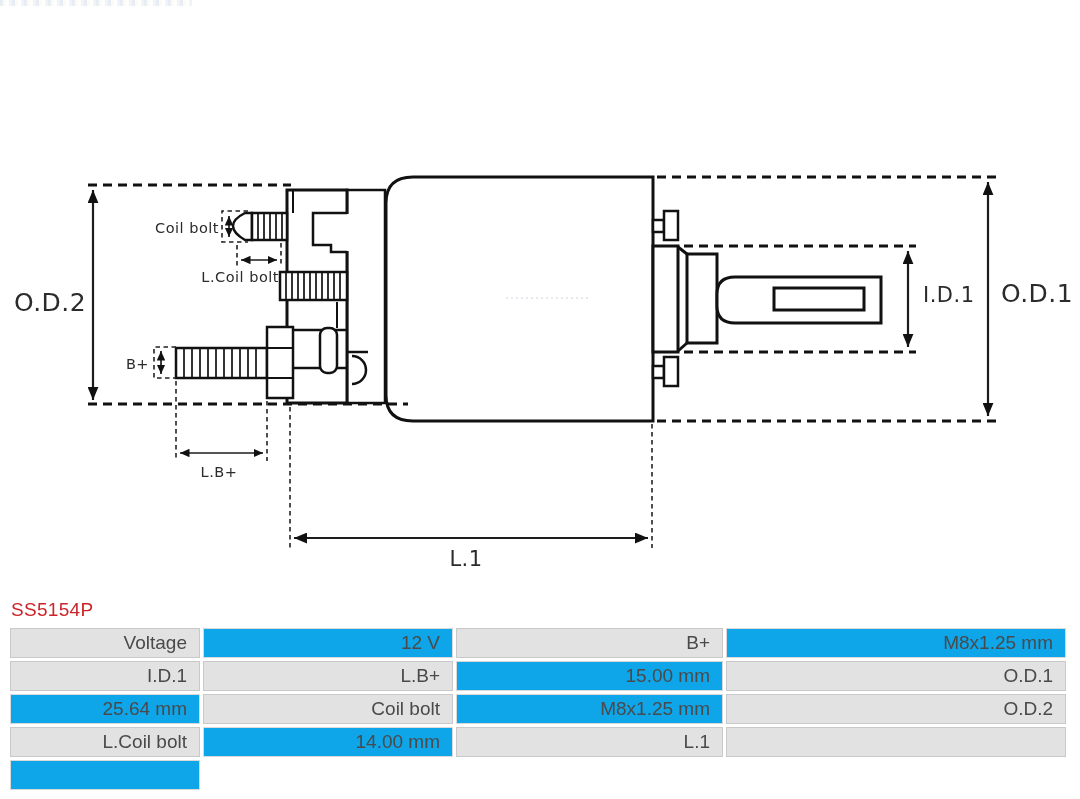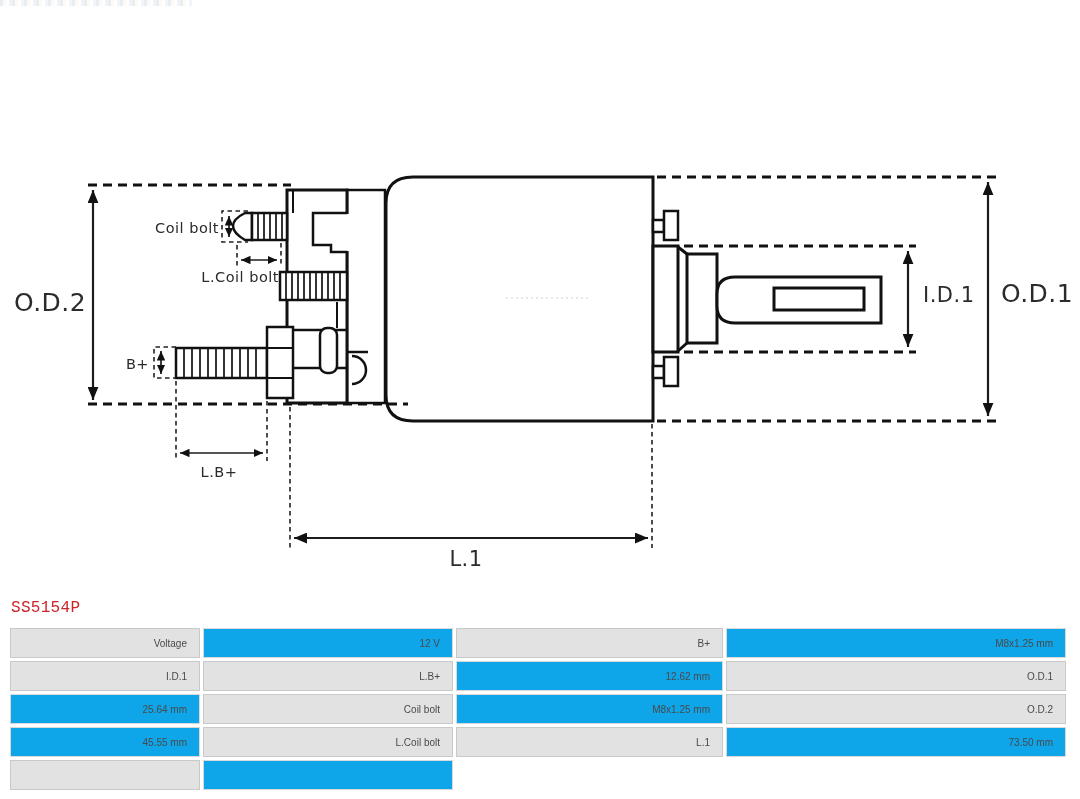--- a/index.html
+++ b/index.html
@@ -15,26 +15,26 @@
   .thread{stroke:#111;stroke-width:1.7;}
   .dash{stroke:#111;stroke-width:2.8;stroke-dasharray:9 6;fill:none;}
   .gdash{stroke:#222;stroke-width:1.6;stroke-dasharray:4.5 3.5;fill:none;}
   .dim{stroke:#1c1c1c;stroke-width:2.2;fill:none;}
   .dimsm{stroke:#1c1c1c;stroke-width:1.7;fill:none;}
   .dlabel{fill:#2b2b2b;font-family:"DejaVu Sans",sans-serif;letter-spacing:.5px;}
   .big{font-size:25px;}
   .mid{font-size:21px;}
   .sm{font-size:14.5px;}
   .wmark{stroke:#dde2e8;stroke-width:1.5;stroke-dasharray:2 3;}
-  .part-number{position:absolute;top:599px;left:11px;font-size:16px;color:#cb2429;
-    font-family:Liberation Mono, monospace;letter-spacing:.3px;}
+  .part-number{position:absolute;top:599px;left:11px;font-size:19px;color:#cb2429;
+    font-family:Liberation Sans, sans-serif;letter-spacing:.3px;}
   .spec-table{position:absolute;top:628px;left:10px;width:1056px;
     display:grid;grid-template-columns:190px 250px 267px 340px;gap:3px;}
   .cell{height:30px;box-sizing:border-box;display:flex;align-items:center;
-    justify-content:flex-end;padding-right:12px;font-size:10px;color:#4a4a4a;}
+    justify-content:flex-end;padding-right:12px;font-size:19px;color:#4a4a4a;}
   .cell.label{background:#e2e2e2;border:1px solid #c9c9c9;}
   .cell.value{background:#0ea5e9;border:1px solid #d9d9d9;}
 </style>
 </head>
 <body>
 
 <div class="page">
 
   <div class="artifact"></div>
 
@@ -188,30 +188,29 @@
   <div class="part-number">SS5154P</div>
 
   <div class="spec-table">
     <div class="cell label">Voltage</div>
     <div class="cell value">12 V</div>
     <div class="cell label">B+</div>
     <div class="cell value">M8x1.25 mm</div>
 
     <div class="cell label">I.D.1</div>
     <div class="cell label">L.B+</div>
-    <div class="cell value">12.62 mm</div>
+    <div class="cell value">15.00 mm</div>
 
     <div class="cell label">O.D.1</div>
     <div class="cell value">25.64 mm</div>
     <div class="cell label">Coil bolt</div>
     <div class="cell value">M8x1.25 mm</div>
 
     <div class="cell label">O.D.2</div>
-    <div class="cell value">45.55 mm</div>
     <div class="cell label">L.Coil bolt</div>
+    <div class="cell value">14.00 mm</div>
 
     <div class="cell label">L.1</div>
-    <div class="cell value">73.50 mm</div>
     <div class="cell label"></div>
     <div class="cell value"></div>
   </div>
 
 </div>
 
 </body></html>

